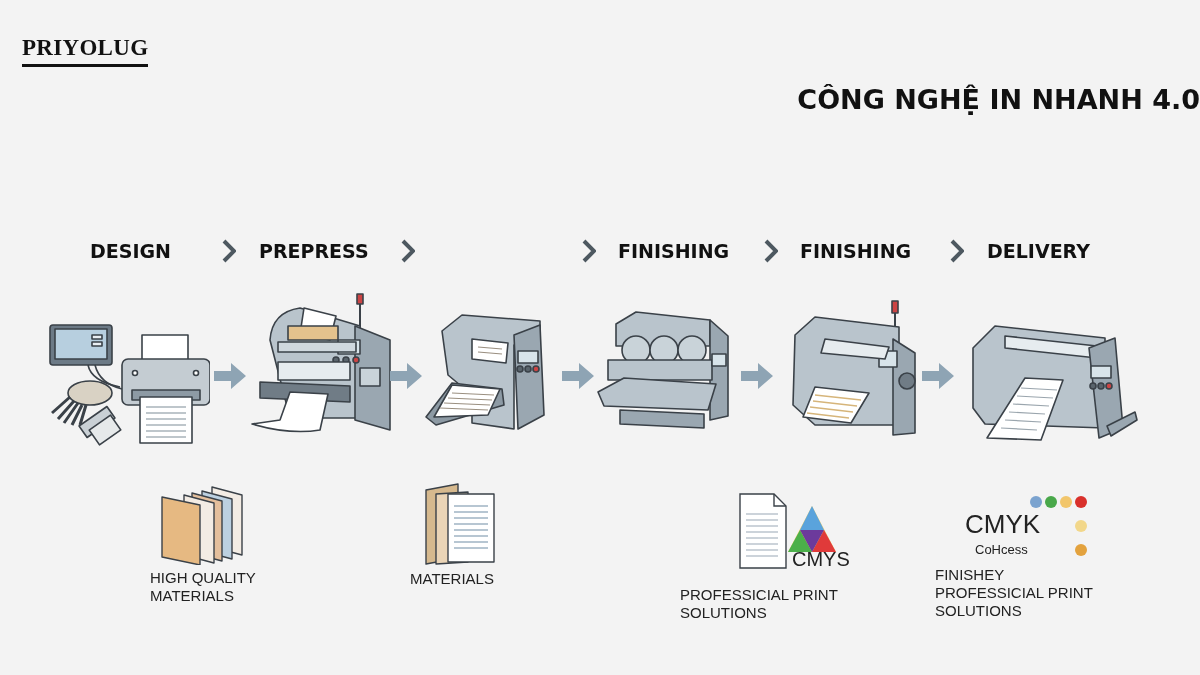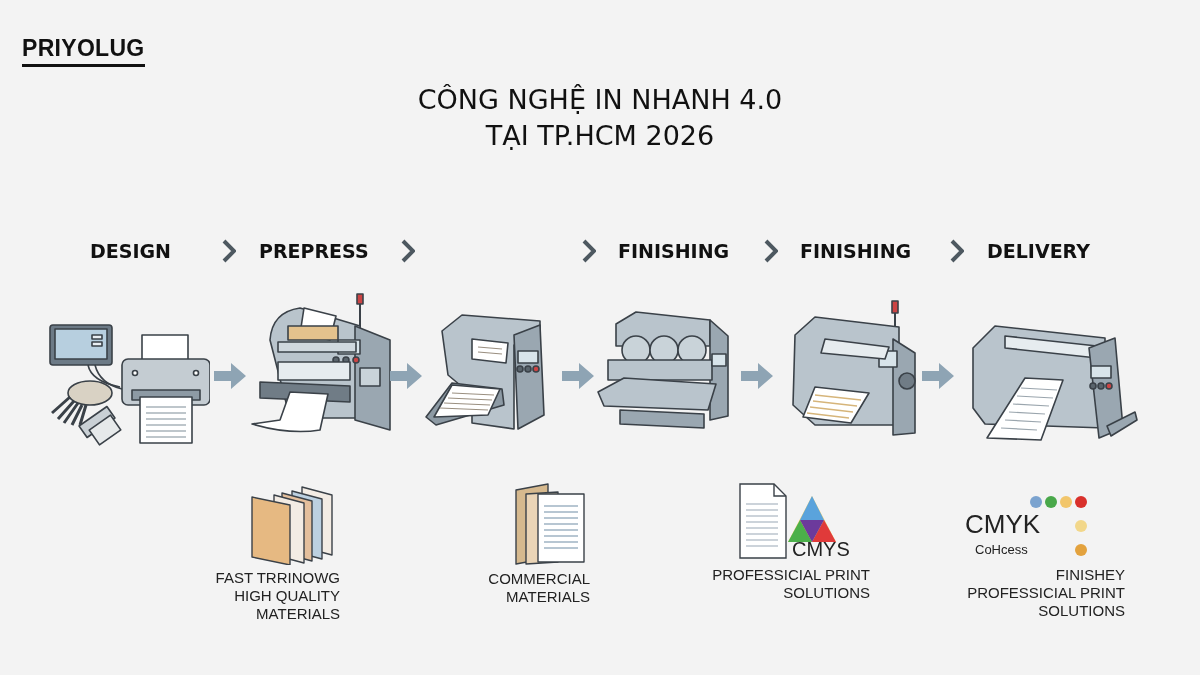--- a/index.html
+++ b/index.html
@@ -1,36 +1,35 @@
 <!DOCTYPE html>
 <html><head>
 <meta charset="utf-8">
 <style>
   *{box-sizing:border-box;margin:0;padding:0}
   html,body{width:1200px;height:675px;overflow:hidden;background:#f3f3f3}
   body{position:relative;font-family:"Liberation Sans","DejaVu Sans",sans-serif;color:#111}
-  .brand{position:absolute;left:22px;top:34px;font-family:Liberation Sans, sans-serif;font-weight:bold;font-size:23px;letter-spacing:0.3px;color:#111;padding-bottom:2px;border-bottom:3px solid #111;line-height:28px}
-  .title{position:absolute;left:0;width:1200px;top:82px;text-align:center;font-family:"DejaVu Sans",sans-serif;font-weight:normal;font-size:27px;line-height:36px;color:#111}
+  .brand{position:absolute;left:22px;top:34px;font-family:Liberation Serif, serif;font-weight:bold;font-size:23px;letter-spacing:0.3px;color:#111;padding-bottom:2px;border-bottom:3px solid #111;line-height:28px}
+  .title{position:absolute;left:0;width:1200px;top:82px;text-align:right;font-family:"DejaVu Sans",sans-serif;font-weight:bold;font-size:27px;line-height:36px;color:#111}
   .steps{position:absolute;left:0;top:236px;width:1032px;height:30px}
   .step{position:absolute;top:0;font-family:"DejaVu Sans",sans-serif;font-weight:bold;font-size:19px;line-height:30px;color:#111;white-space:nowrap}
   .chev{position:absolute;top:3px;width:14px;height:24px}
   .machine{position:absolute}
   .arrow{position:absolute;width:32px;height:26px}
-  .feature{position:absolute;text-align:right}
+  .feature{position:absolute;text-align:left}
   .feature .cap{font-family:"Liberation Sans",sans-serif;font-size:15px;line-height:18px;color:#222;white-space:nowrap}
   .cmyk-word{font-family:"Liberation Sans",sans-serif;font-size:26px;color:#222}
 </style>
 </head>
 <body>
 
 <div class="brand">PRIYOLUG</div>
 
 <div class="title">
   <div>CÔNG NGHỆ IN NHANH 4.0</div>
-  <div>TẠI TP.HCM 2026</div>
 </div>
 
 <div class="steps">
   <div class="step" style="left:90px">DESIGN</div>
   <svg class="chev" style="left:222px" viewBox="0 0 14 24">
       <path d="M2 2 L12 12 L2 22" fill="none" stroke="#4d5860" stroke-width="4"></path>
     </svg>
   <div class="step" style="left:259px">PREPRESS</div>
   <svg class="chev" style="left:401px" viewBox="0 0 14 24">
       <path d="M2 2 L12 12 L2 22" fill="none" stroke="#4d5860" stroke-width="4"></path>
@@ -198,21 +197,20 @@
 <div class="feature" style="left:150px;top:485px;width:190px">
   <svg width="100" height="80" viewBox="0 0 100 80">
     <g stroke="#3a4148" stroke-width="1.4" stroke-linejoin="round">
       <path d="M62 2 L92 10 L92 70 L62 62 Z" fill="#f3ece4"></path>
       <path d="M52 6 L82 14 L82 74 L52 66 Z" fill="#bcd0e0"></path>
       <path d="M42 8 L72 16 L72 76 L42 68 Z" fill="#e4bf9c"></path>
       <path d="M34 10 L64 18 L64 78 L34 70 Z" fill="#f3ece4"></path>
       <path d="M12 12 L50 20 L50 80 L12 72 Z" fill="#e6b982"></path>
     </g>
   </svg>
-  <div class="cap">FAST TRRINOWG</div>
   <div class="cap">HIGH QUALITY</div>
   <div class="cap">MATERIALS</div>
 </div>
 
 <div class="feature" style="left:410px;top:480px;width:180px">
   <svg width="90" height="86" viewBox="0 0 90 86">
     <g stroke="#3a4148" stroke-width="1.4" stroke-linejoin="round">
       <path d="M16 10 L48 4 L48 78 L16 84 Z" fill="#d6b98e"></path>
       <path d="M26 14 L58 12 L58 82 L26 84 Z" fill="#ead4b6"></path>
       <rect x="38" y="14" width="46" height="68" fill="#fff"></rect>
@@ -221,26 +219,25 @@
       <line x1="44" y1="26" x2="78" y2="26"></line>
         <line x1="44" y1="32" x2="78" y2="32"></line>
       <line x1="44" y1="38" x2="78" y2="38"></line>
         <line x1="44" y1="44" x2="78" y2="44"></line>
       <line x1="44" y1="50" x2="78" y2="50"></line>
         <line x1="44" y1="56" x2="78" y2="56"></line>
       <line x1="44" y1="62" x2="78" y2="62"></line>
         <line x1="44" y1="68" x2="78" y2="68"></line>
     </g>
   </svg>
-  <div class="cap">COMMERCIAL</div>
   <div class="cap">MATERIALS</div>
 </div>
 
 <div class="feature" style="left:680px;top:480px;width:190px">
-  <div style="position:relative;width:130px;height:86px;margin:0 auto">
+  <div style="position:relative;width:130px;height:86px;margin:10px auto">
     <svg width="130" height="86" viewBox="0 0 130 86">
       <path d="M30 4 L64 4 L76 16 L76 78 L30 78 Z" fill="#fff" stroke="#3a4148" stroke-width="1.4"></path>
       <path d="M64 4 L64 16 L76 16" fill="none" stroke="#3a4148" stroke-width="1.4"></path>
       <g stroke="#b0bcc6" stroke-width="1.3">
         <line x1="36" y1="24" x2="68" y2="24"></line>
           <line x1="36" y1="30" x2="68" y2="30"></line>
         <line x1="36" y1="36" x2="68" y2="36"></line>
           <line x1="36" y1="42" x2="68" y2="42"></line>
         <line x1="36" y1="48" x2="68" y2="48"></line>
           <line x1="36" y1="54" x2="68" y2="54"></line>

